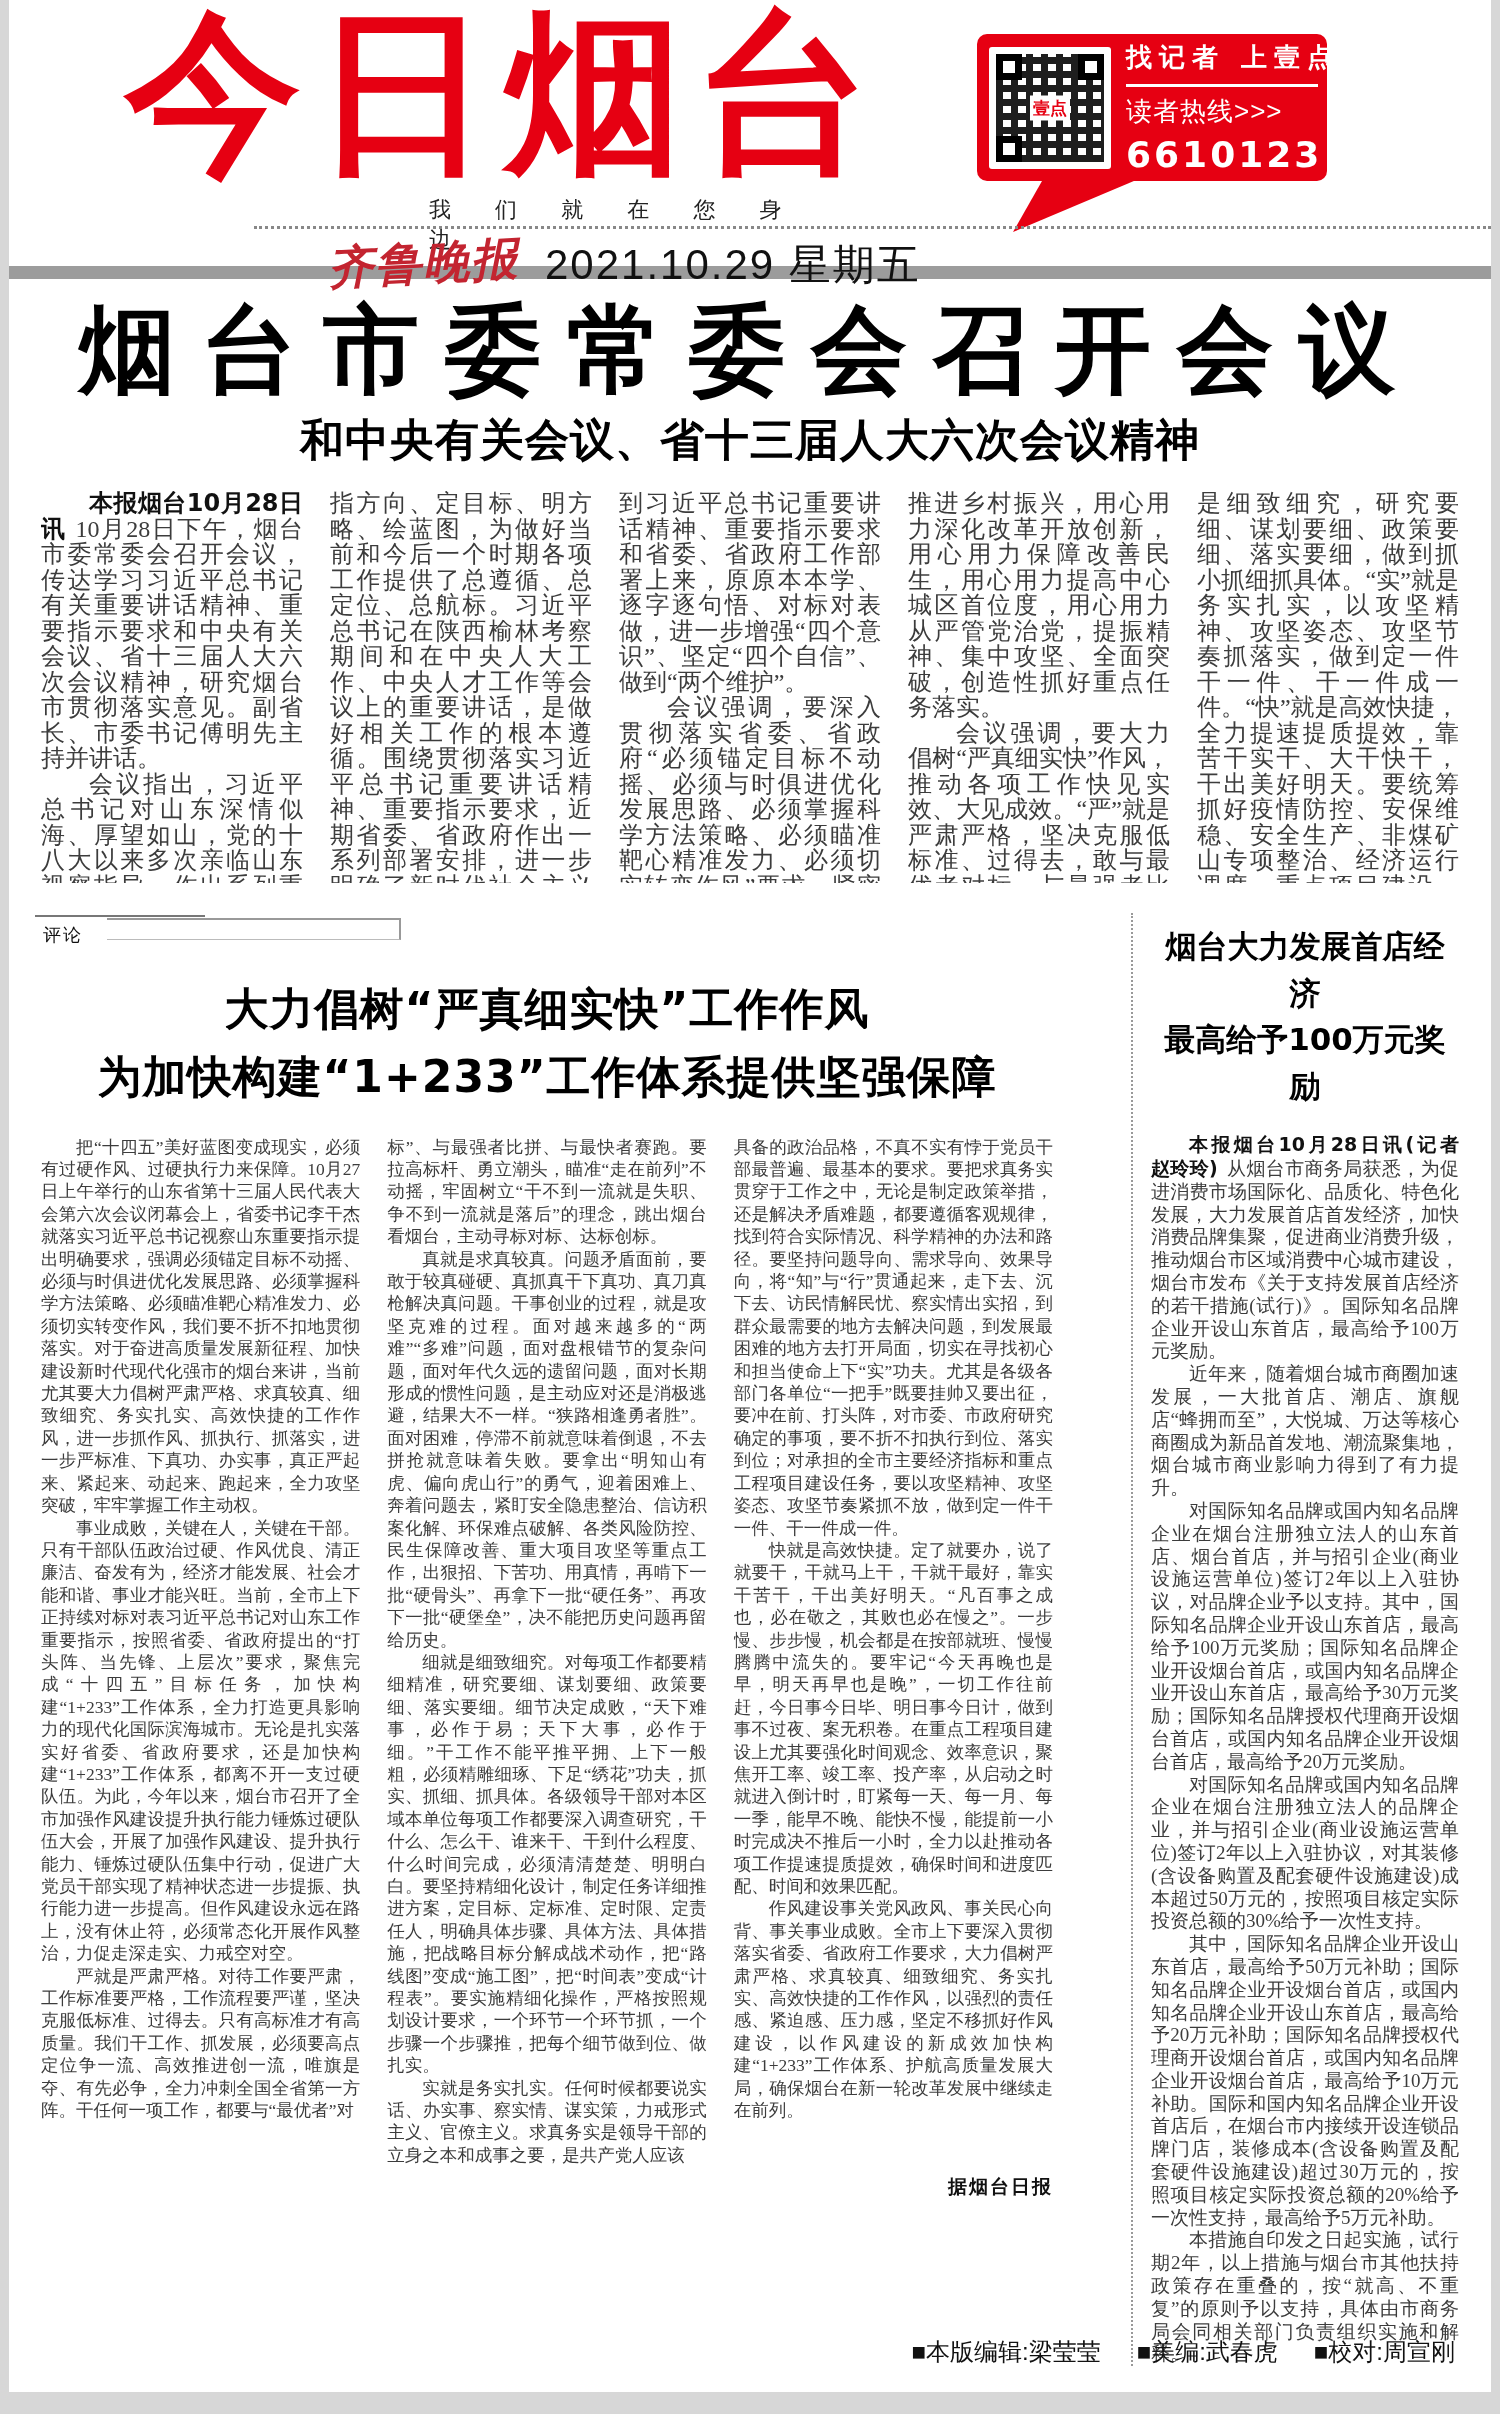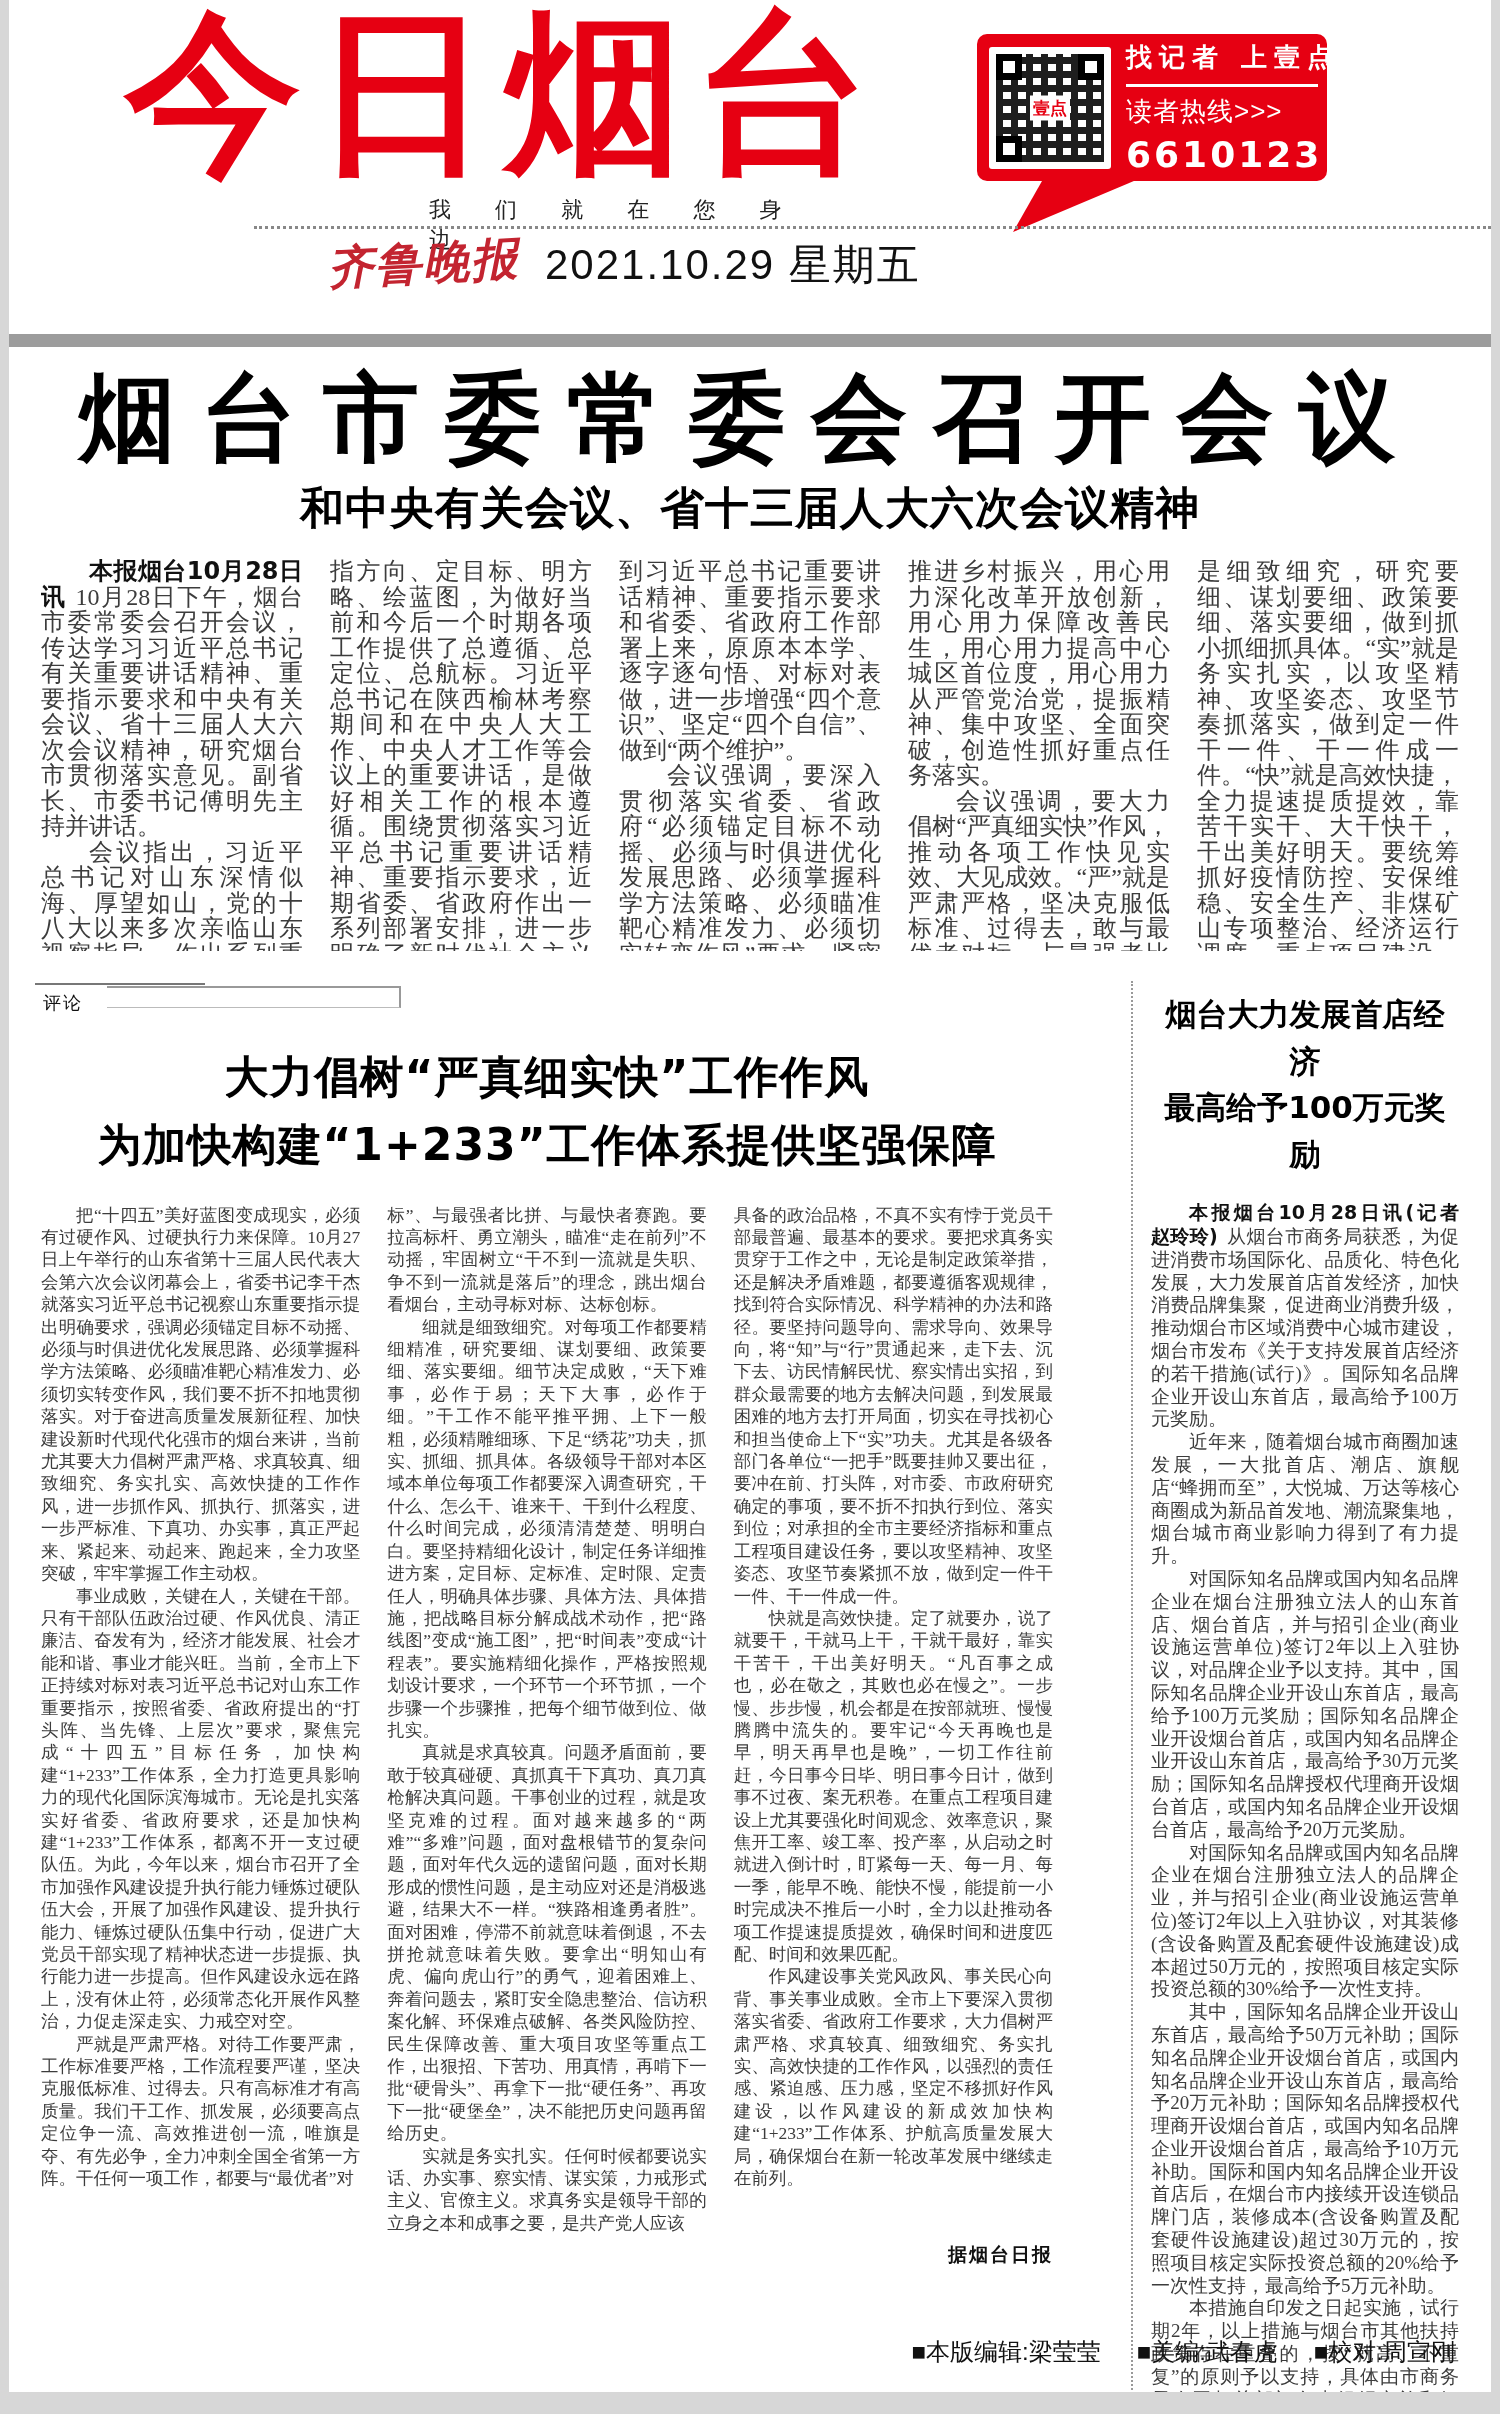--- a/index.html
+++ b/index.html
@@ -2,21 +2,21 @@
 <html><head>
 <meta charset="utf-8">
 <style>
   html,body{margin:0;padding:0;background:#e9e9e9;}
   .sheet{position:relative;width:1500px;height:2414px;margin:0 auto;background:#ffffff;
          box-sizing:border-box;border-left:9px solid #d7d7d7;border-right:9px solid #d7d7d7;
          border-bottom:22px solid #d7d7d7;overflow:hidden;
          font-family:"Liberation Serif",serif;color:#2e2e2e;}
 
   
-  .header{position:relative;height:334px;}
+  .header{position:relative;height:266px;}
   .logo{position:absolute;left:116px;top:0px;font-family:"DejaVu Sans",sans-serif;
         font-weight:900;font-size:176px;line-height:188px;color:#e60012;letter-spacing:14px;}
   .contact{position:absolute;left:968px;top:34px;width:350px;height:147px;background:#e60012;
            border-radius:10px;display:flex;align-items:center;padding:11px 12px;box-sizing:border-box;color:#fff;}
   .qr{width:122px;height:122px;background:#fff;position:relative;flex:none;margin-right:15px;border-radius:3px;}
   .qr-pattern{position:absolute;inset:7px;opacity:.88;
       background-image:repeating-linear-gradient(0deg,#000 0 7px,transparent 7px 14px),
                        repeating-linear-gradient(90deg,#000 0 7px,transparent 7px 15px);}
   .qr-eye{position:absolute;width:26px;height:26px;border:7px solid #000;background:#fff;box-sizing:border-box;}
   .qr-eye.tl{top:7px;left:7px;} .qr-eye.tr{top:7px;right:7px;} .qr-eye.bl{bottom:7px;left:7px;}
@@ -145,22 +145,22 @@
         <div>为加快构建“1+233”工作体系提供坚强保障</div>
       </div>
       <div class="cols comment-cols">
           <div class="col">
             <p class="p">把“十四五”美好蓝图变成现实，必须有过硬作风、过硬执行力来保障。10月27日上午举行的山东省第十三届人民代表大会第六次会议闭幕会上，省委书记李干杰就落实习近平总书记视察山东重要指示提出明确要求，强调必须锚定目标不动摇、必须与时俱进优化发展思路、必须掌握科学方法策略、必须瞄准靶心精准发力、必须切实转变作风，我们要不折不扣地贯彻落实。对于奋进高质量发展新征程、加快建设新时代现代化强市的烟台来讲，当前尤其要大力倡树严肃严格、求真较真、细致细究、务实扎实、高效快捷的工作作风，进一步抓作风、抓执行、抓落实，进一步严标准、下真功、办实事，真正严起来、紧起来、动起来、跑起来，全力攻坚突破，牢牢掌握工作主动权。</p>
             <p class="p">事业成败，关键在人，关键在干部。只有干部队伍政治过硬、作风优良、清正廉洁、奋发有为，经济才能发展、社会才能和谐、事业才能兴旺。当前，全市上下正持续对标对表习近平总书记对山东工作重要指示，按照省委、省政府提出的“打头阵、当先锋、上层次”要求，聚焦完成“十四五”目标任务，加快构建“1+233”工作体系，全力打造更具影响力的现代化国际滨海城市。无论是扎实落实好省委、省政府要求，还是加快构建“1+233”工作体系，都离不开一支过硬队伍。为此，今年以来，烟台市召开了全市加强作风建设提升执行能力锤炼过硬队伍大会，开展了加强作风建设、提升执行能力、锤炼过硬队伍集中行动，促进广大党员干部实现了精神状态进一步提振、执行能力进一步提高。但作风建设永远在路上，没有休止符，必须常态化开展作风整治，力促走深走实、力戒空对空。</p>
             <p class="p">严就是严肃严格。对待工作要严肃，工作标准要严格，工作流程要严谨，坚决克服低标准、过得去。只有高标准才有高质量。我们干工作、抓发展，必须要高点定位争一流、高效推进创一流，唯旗是夺、有先必争，全力冲刺全国全省第一方阵。干任何一项工作，都要与“最优者”对</p>
           </div>
           <div class="col">
             <p class="p cont">标”、与最强者比拼、与最快者赛跑。要拉高标杆、勇立潮头，瞄准“走在前列”不动摇，牢固树立“干不到一流就是失职、争不到一流就是落后”的理念，跳出烟台看烟台，主动寻标对标、达标创标。</p>
+            <p class="p">真就是求真较真。问题矛盾面前，要敢于较真碰硬、真抓真干下真功、真刀真枪解决真问题。干事创业的过程，就是攻坚克难的过程。面对越来越多的“两难”“多难”问题，面对盘根错节的复杂问题，面对年代久远的遗留问题，面对长期形成的惯性问题，是主动应对还是消极逃避，结果大不一样。“狭路相逢勇者胜”。面对困难，停滞不前就意味着倒退，不去拼抢就意味着失败。要拿出“明知山有虎、偏向虎山行”的勇气，迎着困难上、奔着问题去，紧盯安全隐患整治、信访积案化解、环保难点破解、各类风险防控、民生保障改善、重大项目攻坚等重点工作，出狠招、下苦功、用真情，再啃下一批“硬骨头”、再拿下一批“硬任务”、再攻下一批“硬堡垒”，决不能把历史问题再留给历史。</p>
             <p class="p">细就是细致细究。对每项工作都要精细精准，研究要细、谋划要细、政策要细、落实要细。细节决定成败，“天下难事，必作于易；天下大事，必作于细。”干工作不能平推平拥、上下一般粗，必须精雕细琢、下足“绣花”功夫，抓实、抓细、抓具体。各级领导干部对本区域本单位每项工作都要深入调查研究，干什么、怎么干、谁来干、干到什么程度、什么时间完成，必须清清楚楚、明明白白。要坚持精细化设计，制定任务详细推进方案，定目标、定标准、定时限、定责任人，明确具体步骤、具体方法、具体措施，把战略目标分解成战术动作，把“路线图”变成“施工图”，把“时间表”变成“计程表”。要实施精细化操作，严格按照规划设计要求，一个环节一个环节抓，一个步骤一个步骤推，把每个细节做到位、做扎实。</p>
-            <p class="p">真就是求真较真。问题矛盾面前，要敢于较真碰硬、真抓真干下真功、真刀真枪解决真问题。干事创业的过程，就是攻坚克难的过程。面对越来越多的“两难”“多难”问题，面对盘根错节的复杂问题，面对年代久远的遗留问题，面对长期形成的惯性问题，是主动应对还是消极逃避，结果大不一样。“狭路相逢勇者胜”。面对困难，停滞不前就意味着倒退，不去拼抢就意味着失败。要拿出“明知山有虎、偏向虎山行”的勇气，迎着困难上、奔着问题去，紧盯安全隐患整治、信访积案化解、环保难点破解、各类风险防控、民生保障改善、重大项目攻坚等重点工作，出狠招、下苦功、用真情，再啃下一批“硬骨头”、再拿下一批“硬任务”、再攻下一批“硬堡垒”，决不能把历史问题再留给历史。</p>
             <p class="p">实就是务实扎实。任何时候都要说实话、办实事、察实情、谋实策，力戒形式主义、官僚主义。求真务实是领导干部的立身之本和成事之要，是共产党人应该</p>
           </div>
           <div class="col">
             <p class="p cont">具备的政治品格，不真不实有悖于党员干部最普遍、最基本的要求。要把求真务实贯穿于工作之中，无论是制定政策举措，还是解决矛盾难题，都要遵循客观规律，找到符合实际情况、科学精神的办法和路径。要坚持问题导向、需求导向、效果导向，将“知”与“行”贯通起来，走下去、沉下去、访民情解民忧、察实情出实招，到群众最需要的地方去解决问题，到发展最困难的地方去打开局面，切实在寻找初心和担当使命上下“实”功夫。尤其是各级各部门各单位“一把手”既要挂帅又要出征，要冲在前、打头阵，对市委、市政府研究确定的事项，要不折不扣执行到位、落实到位；对承担的全市主要经济指标和重点工程项目建设任务，要以攻坚精神、攻坚姿态、攻坚节奏紧抓不放，做到定一件干一件、干一件成一件。</p>
             <p class="p">快就是高效快捷。定了就要办，说了就要干，干就马上干，干就干最好，靠实干苦干，干出美好明天。“凡百事之成也，必在敬之，其败也必在慢之”。一步慢、步步慢，机会都是在按部就班、慢慢腾腾中流失的。要牢记“今天再晚也是早，明天再早也是晚”，一切工作往前赶，今日事今日毕、明日事今日计，做到事不过夜、案无积卷。在重点工程项目建设上尤其要强化时间观念、效率意识，聚焦开工率、竣工率、投产率，从启动之时就进入倒计时，盯紧每一天、每一月、每一季，能早不晚、能快不慢，能提前一小时完成决不推后一小时，全力以赴推动各项工作提速提质提效，确保时间和进度匹配、时间和效果匹配。</p>
             <p class="p">作风建设事关党风政风、事关民心向背、事关事业成败。全市上下要深入贯彻落实省委、省政府工作要求，大力倡树严肃严格、求真较真、细致细究、务实扎实、高效快捷的工作作风，以强烈的责任感、紧迫感、压力感，坚定不移抓好作风建设，以作风建设的新成效加快构建“1+233”工作体系、护航高质量发展大局，确保烟台在新一轮改革发展中继续走在前列。</p>
           </div>
         </div>
       <p class="attrib">据烟台日报</p>
     </div>

